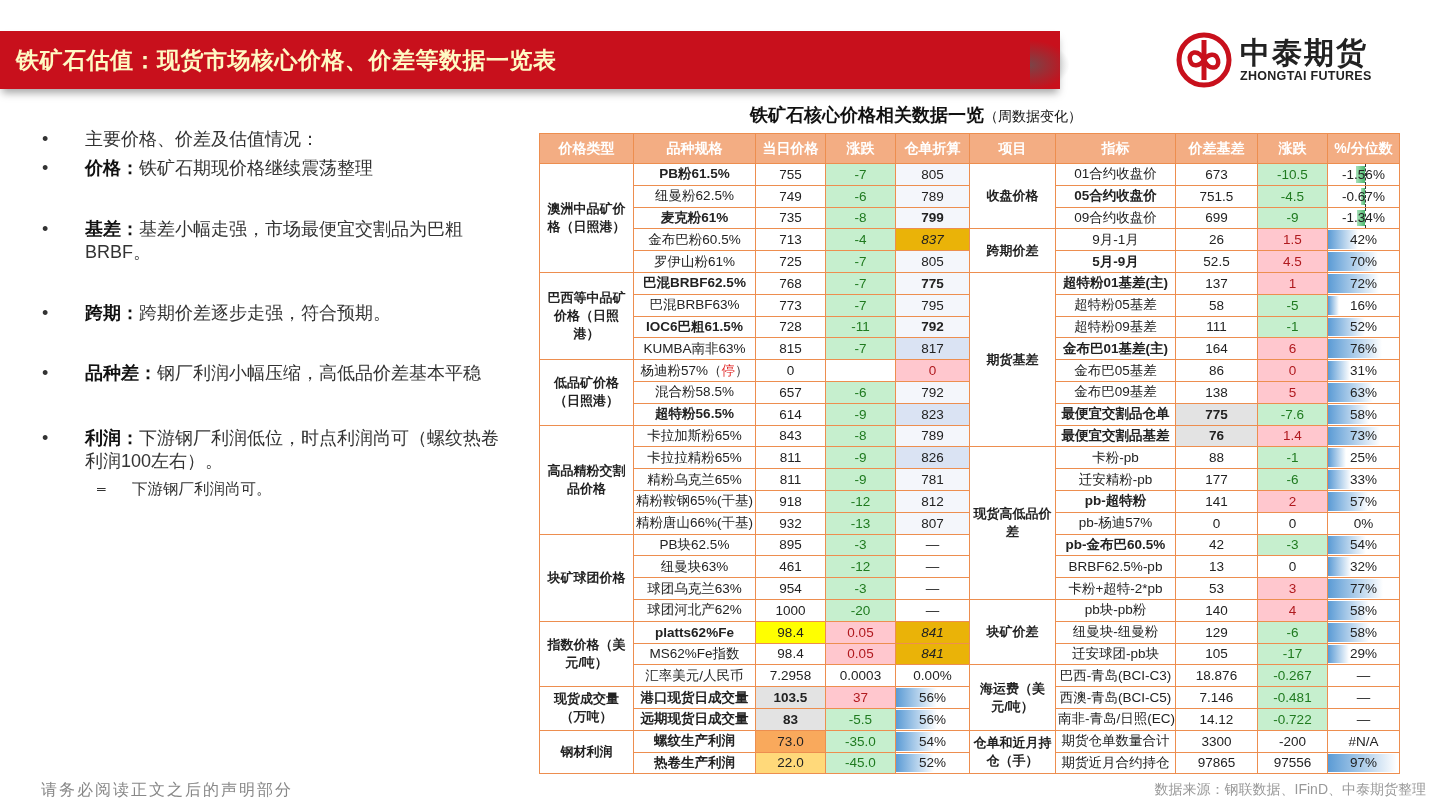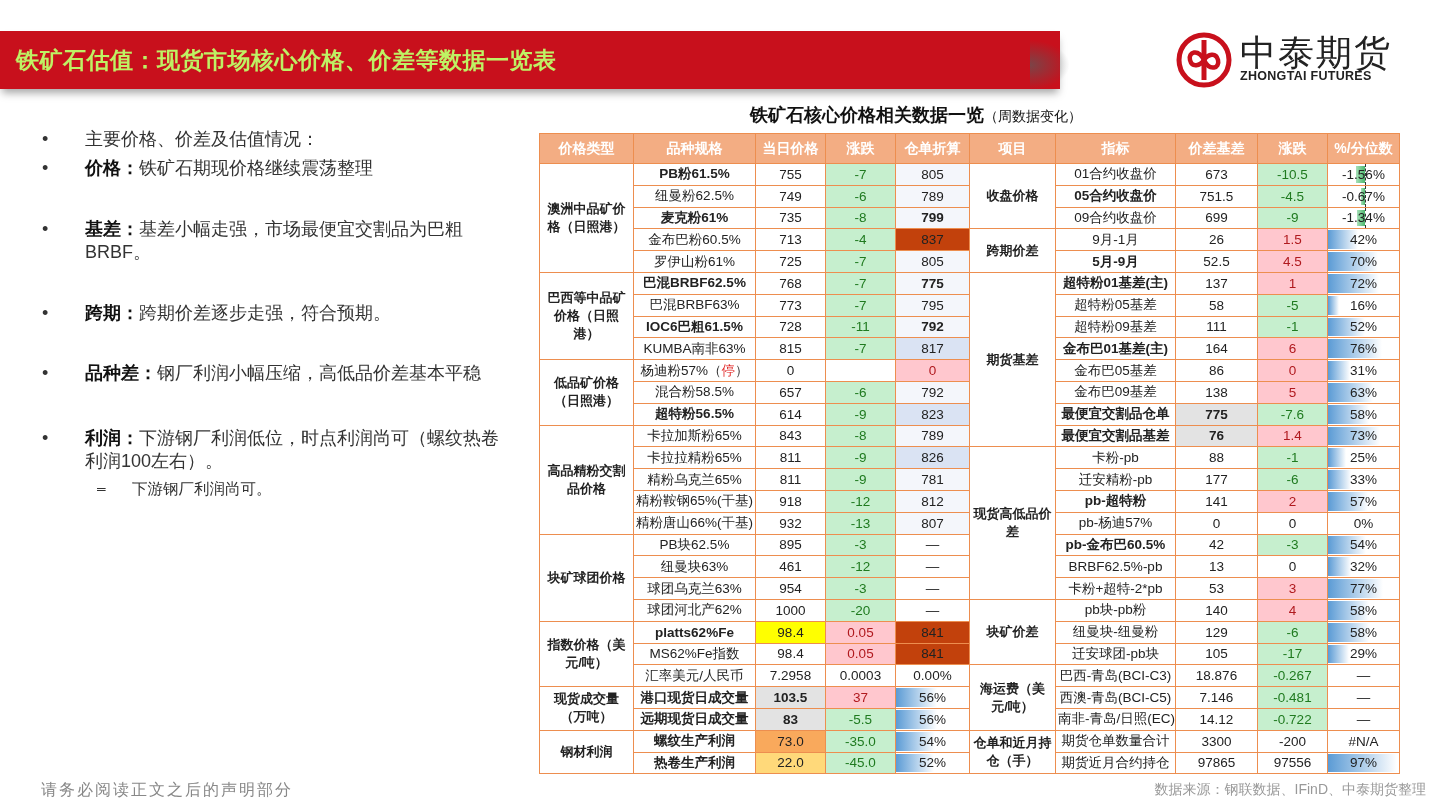--- a/index.html
+++ b/index.html
@@ -5,32 +5,32 @@
   * { box-sizing: border-box; margin: 0; padding: 0; }
   html, body { width: 1440px; height: 810px; background: #fff; overflow: hidden; }
   body { font-family: "Liberation Sans", "DejaVu Sans", sans-serif; color: #222; position: relative; }
 
   .title-bar {
     position: absolute; left: 0; top: 31px; width: 1060px; height: 58px;
     background: #c8101c;
     box-shadow: 0 6px 8px -2px rgba(0,0,0,0.35);
   }
   .title-bar .title-text {
-    position: absolute; left: 16px; top: 14px; color: #bef264;
+    position: absolute; left: 16px; top: 14px; color: #fef9c3;
     font-size: 23px; font-weight: bold; letter-spacing: 0.5px;
   }
   .title-shadow {
     position: absolute; left: 1030px; top: 40px; width: 40px; height: 50px;
     background: radial-gradient(ellipse at left center, rgba(90,90,90,0.7), rgba(255,255,255,0) 70%);
   }
 
   .logo { position: absolute; left: 1176px; top: 32px; display: flex; align-items: center; }
   .logo-mark { width: 56px; height: 56px; }
   .logo-text { margin-left: 8px; }
-  .logo-cn { font-size: 36px; font-weight: normal; color: #222; letter-spacing: 2px; line-height: 32px; }
+  .logo-cn { font-size: 30px; font-weight: bold; color: #222; letter-spacing: 2px; line-height: 32px; }
   .logo-en { font-size: 12.5px; font-weight: bold; color: #222; letter-spacing: 0.3px; line-height: 14px; }
 
   .bullets { position: absolute; left: 40px; top: 128px; width: 470px; font-size: 18px; color: #333; }
   .bullet { position: relative; padding-left: 45px; line-height: 23px; }
   .bullet .dot { position: absolute; left: 2px; top: 0; }
   .bullet b { color: #111; }
   .sub { position: relative; padding-left: 92px; font-size: 15.5px; line-height: 20px; color: #333; }
   .sub .dash { position: absolute; left: 57px; top: 0; }
 
   .table-title {
@@ -45,21 +45,21 @@
   table.grid td, table.grid th {
     border: 1.5px solid #ed8e4f; height: 21.8px; padding: 0 2px; text-align: center;
     white-space: nowrap; overflow: hidden; position: relative;
   }
   table.grid th { background: #f3ad83; color: #fff; font-weight: bold; font-size: 14px; height: 30px; }
   table.grid td.group { font-weight: bold; font-size: 13px; line-height: 18px; white-space: normal; background: #fff; }
   .b { font-weight: bold; }
   .g { background: #c6efce; color: #1f7a1f; }
   .r { background: #ffc7ce; color: #b0191e; }
   .lb { background: #dae3f3; }
-  .mb { background: #c2410c; }
+  .mb { background: #eab308; font-style: italic; }
   .vlb { background: #f4f6fb; }
   .gray { background: #e3e3e3; font-weight: bold; }
   .yellow { background: #ffff00; }
   .orange { background: #f9a95c; }
   .lyellow { background: #ffd97a; }
   .pct span { position: relative; z-index: 1; }
   .pct .bar {
     position: absolute; left: 0; top: 1px; bottom: 1px;
     background: linear-gradient(to right, #5b9bd5, #ffffff);
     z-index: 0;

